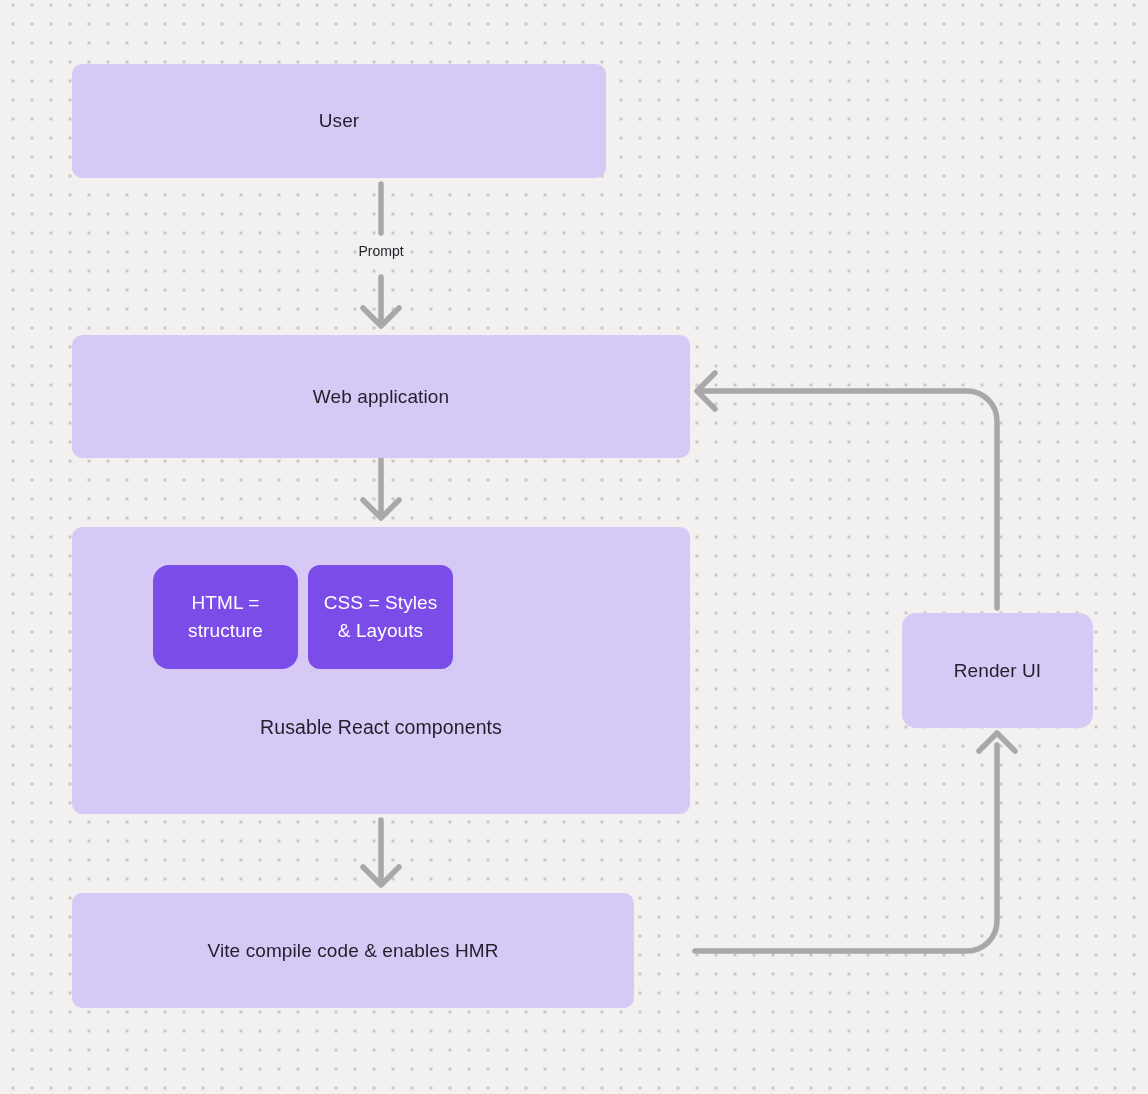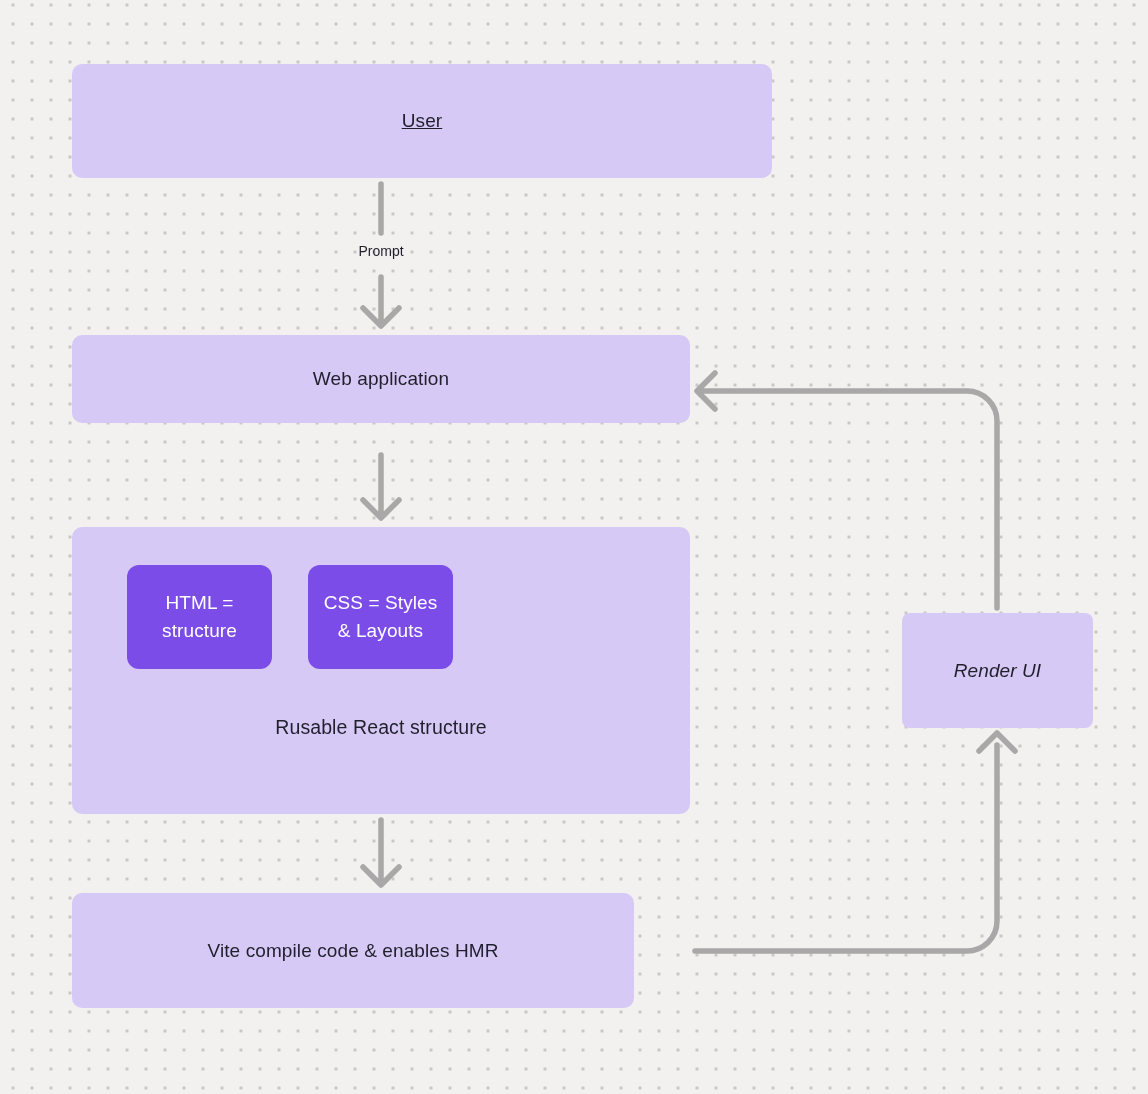--- a/index.html
+++ b/index.html
@@ -37,43 +37,43 @@
     align-items: center;
     justify-content: center;
     text-align: center;
     border-radius: 10px;
     background: var(--node-fill, #d7c9f6);
     color: var(--text, #211f2b);
     font-size: 19px;
     letter-spacing: 0.1px;
   }
 
-  .node-user   { left: 72px;  top: 64px;  width: 700px; height: 114px; text-decoration: underline; }
-  .node-webapp { left: 72px;  top: 335px; width: 618px; height: 88px; }
+  .node-user   { left: 72px;  top: 64px;  width: 534px; height: 114px; }
+  .node-webapp { left: 72px;  top: 335px; width: 618px; height: 123px; }
   .node-group  { left: 72px;  top: 527px; width: 618px; height: 287px; }
   .node-vite   { left: 72px;  top: 893px; width: 562px; height: 115px; }
-  .node-render { left: 902px; top: 613px; width: 191px; height: 115px; border-radius: 8px; font-style: italic; }
+  .node-render { left: 902px; top: 613px; width: 191px; height: 115px; border-radius: 14px; }
 
   .inner-node {
     position: absolute;
     top: 38px;
     width: 145px;
     height: 104px;
     display: flex;
     align-items: center;
     justify-content: center;
     text-align: center;
     border-radius: 12px;
     background: var(--inner-node-fill, #7c4ce9);
     color: var(--inner-node-text, #ffffff);
     font-size: 19px;
     line-height: 28px;
     padding: 8px;
   }
-  .inner-node.pos-0 { left: 55px; }
+  .inner-node.pos-0 { left: 81px; border-radius: 16px; }
   .inner-node.pos-1 { left: 236px; text-align: center; }
   .inner-node.pos-2 { left: 407px; }
 
   .group-caption {
     position: absolute;
     left: 0; right: 0;
     top: 189px;
     text-align: center;
     font-size: 19.5px;
     color: var(--text, #211f2b);
@@ -118,21 +118,21 @@
     <span>Web application</span>
   </div>
 
   <div class="node node-group">
     <div class="inner-node pos-0">
       <span>HTML = structure</span>
     </div>
     <div class="inner-node pos-1">
       <span>CSS = Styles &amp; Layouts</span>
     </div>
-    <div class="group-caption">Rusable React structure</div>
+    <div class="group-caption">Rusable React components</div>
   </div>
 
   <div class="node node-vite">
     <span>Vite compile code &amp; enables HMR</span>
   </div>
 
   <div class="node node-render">
     <span>Render UI</span>
   </div>
 

